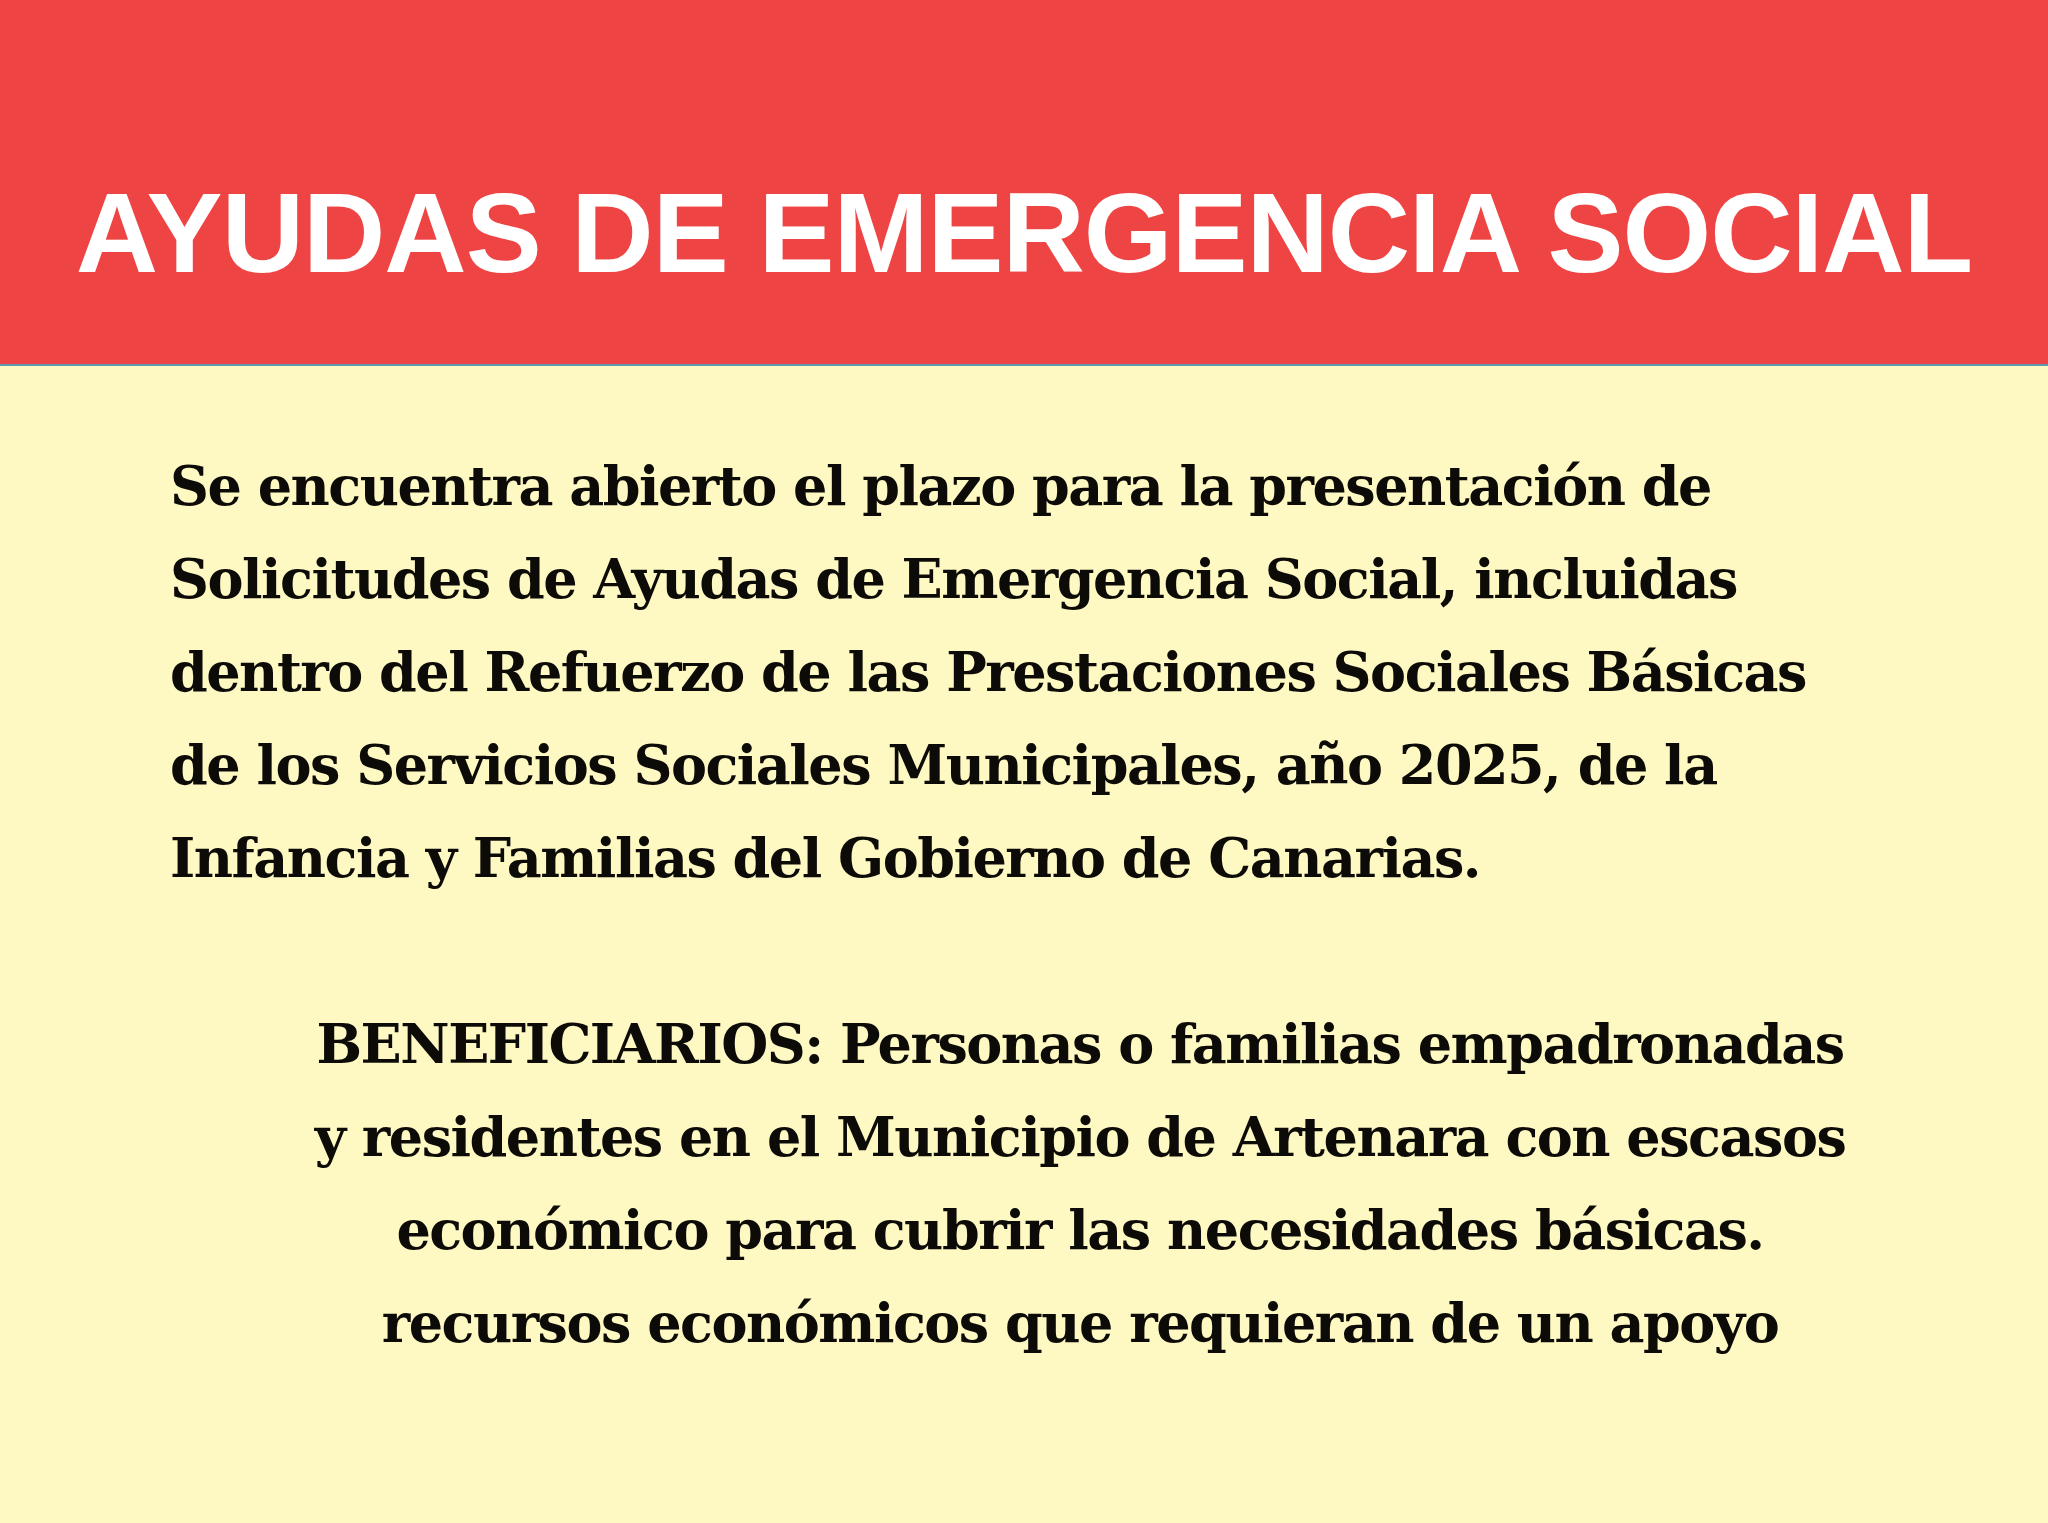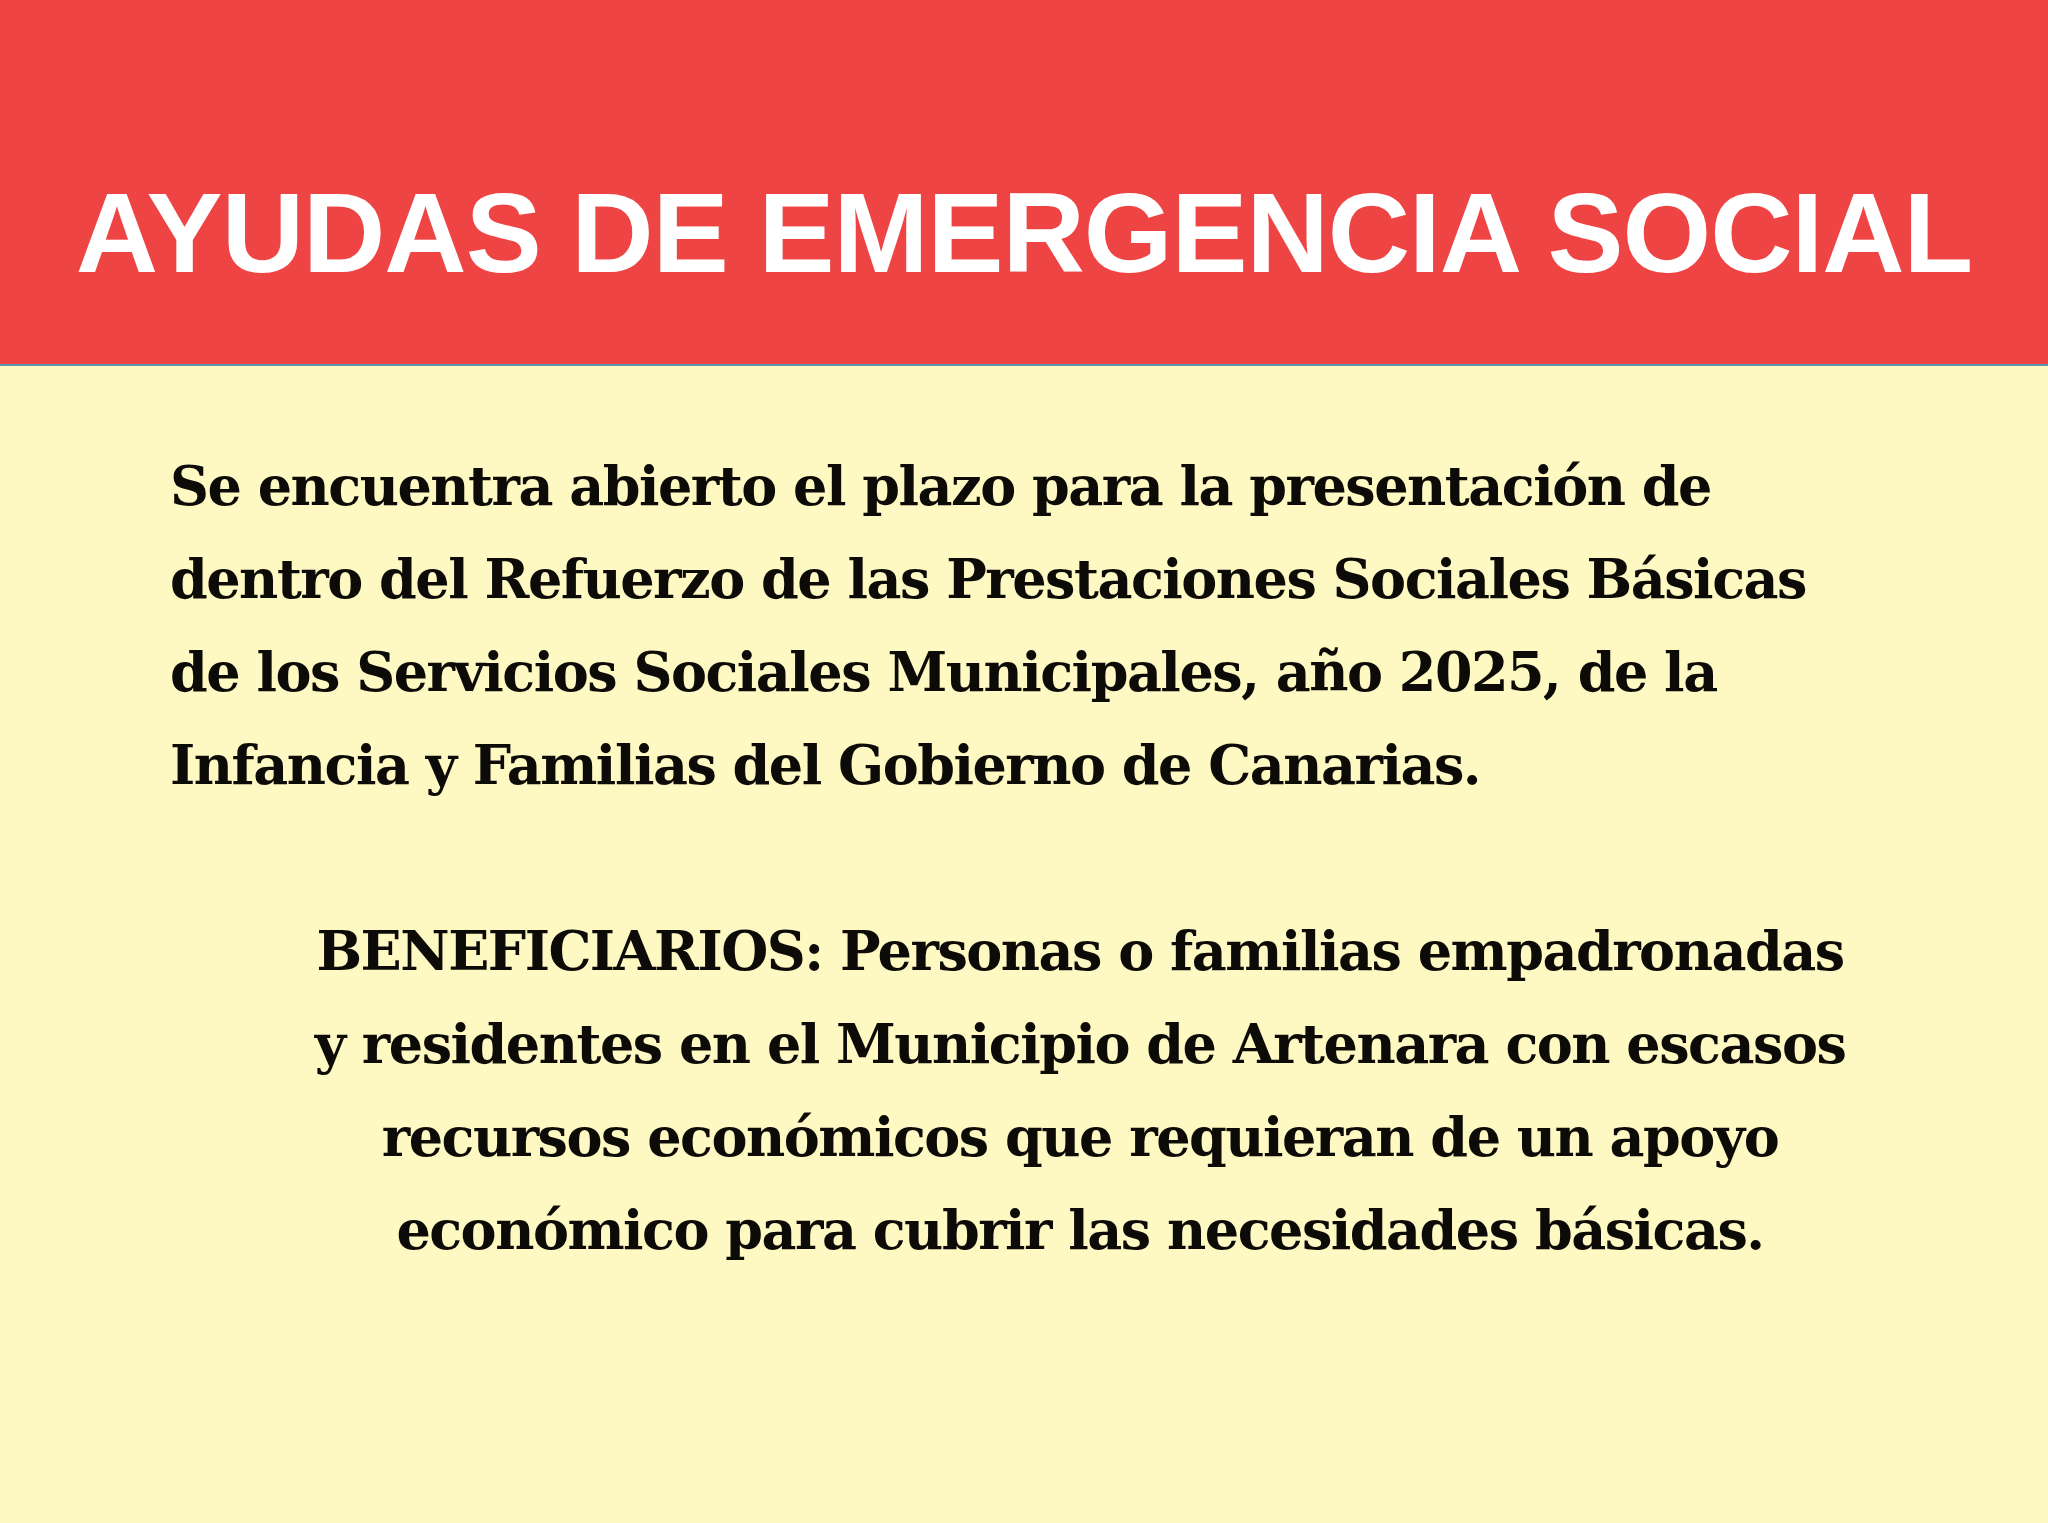--- a/index.html
+++ b/index.html
@@ -62,23 +62,24 @@
 </head>
 <body>
 
 <div class="header">
   <div class="title">AYUDAS DE EMERGENCIA SOCIAL</div>
 </div>
 
 <div class="body-text">
   <div class="para">
     <span class="line">Se encuentra abierto el plazo para la presentación de</span>
+    <span class="line">Solicitudes de Ayudas de Emergencia Social, incluidas</span>
     <span class="line">dentro del Refuerzo de las Prestaciones Sociales Básicas</span>
     <span class="line">de los Servicios Sociales Municipales, año 2025, de la</span>
     <span class="line">Infancia y Familias del Gobierno de Canarias.</span>
   </div>
   <div class="para">
     <span class="line">BENEFICIARIOS: Personas o familias empadronadas</span>
     <span class="line">y residentes en el Municipio de Artenara con escasos</span>
+    <span class="line">económico para cubrir las necesidades básicas.</span>
     <span class="line">recursos económicos que requieran de un apoyo</span>
-    <span class="line">económico para cubrir las necesidades básicas.</span>
   </div>
 </div>
 
 </body></html>

